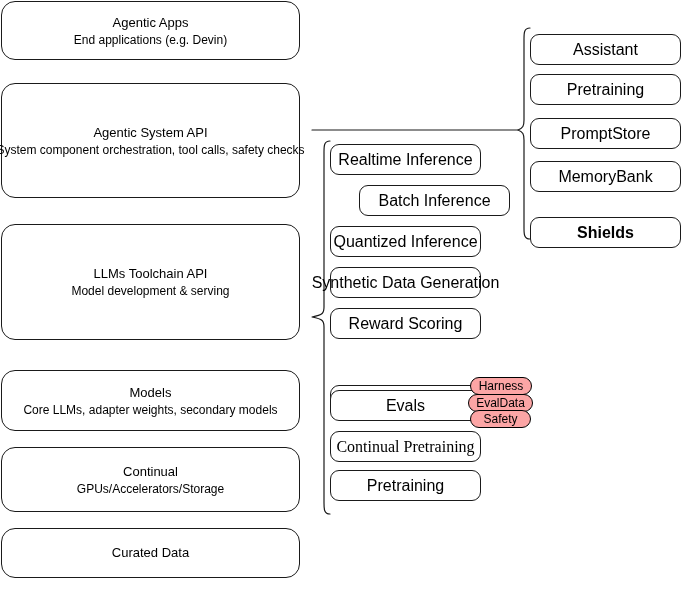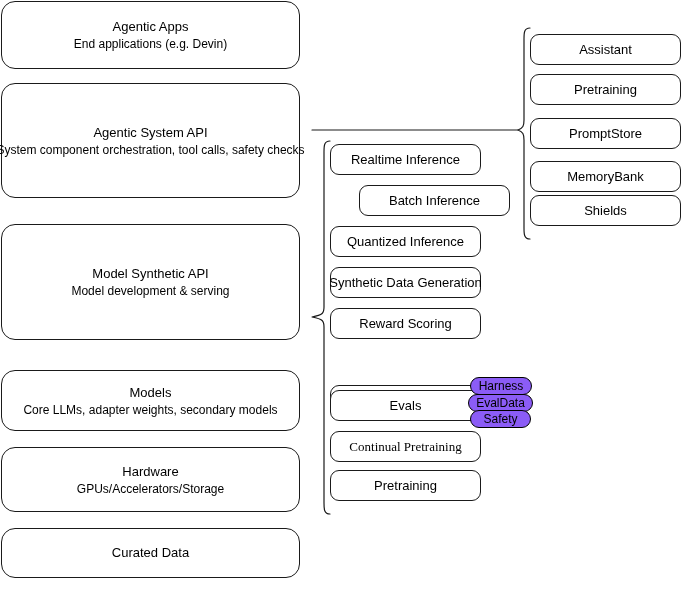--- a/index.html
+++ b/index.html
@@ -47,29 +47,29 @@
   }
   
   .layer {
     border-radius: 14px;
   }
   
   .item {
     border-radius: 9px;
   }
   .item .title {
-    font-size: 13px;
+    font-size: 16px;
     line-height: 15px;
     text-align: right;
   }
   
   .pill {
     position: absolute;
     box-sizing: border-box;
-    background: #8b5cf6;
+    background: #fca5a5;
     border: 1px solid #000000;
     border-radius: 999px;
     display: flex;
     align-items: center;
     justify-content: center;
     font-size: 12px;
     line-height: 14px;
     white-space: nowrap;
   }
   svg.deco {
@@ -108,42 +108,42 @@
 
     <path d="M 330 141
              C 324 141, 324 146, 324 152
              L 324 307
              C 324 313, 323 315, 312 317
              C 323 319, 324 321, 324 327
              L 324 503
              C 324 509, 324 514, 330 514"></path>
   </svg>
 
-  <div class="node layer" style="left:1px; top:1px; width:299px; height:68px;">
+  <div class="node layer" style="left:1px; top:1px; width:299px; height:59px;">
     <div class="title">Agentic Apps</div>
     <div class="sub">End applications (e.g. Devin)</div>
   </div>
 
   <div class="node layer" style="left:1px; top:83px; width:299px; height:115px;">
     <div class="title">Agentic System API</div>
     <div class="sub">System component orchestration, tool calls, safety checks</div>
   </div>
 
   <div class="node layer" style="left:1px; top:224px; width:299px; height:116px;">
-    <div class="title">Model Synthetic API</div>
+    <div class="title">LLMs Toolchain API</div>
     <div class="sub">Model development &amp; serving</div>
   </div>
 
   <div class="node layer" style="left:1px; top:370px; width:299px; height:61px;">
     <div class="title">Models</div>
     <div class="sub">Core LLMs, adapter weights, secondary models</div>
   </div>
 
   <div class="node layer" style="left:1px; top:447px; width:299px; height:65px;">
-    <div class="title">Hardware</div>
+    <div class="title">Continual</div>
     <div class="sub">GPUs/Accelerators/Storage</div>
   </div>
 
   <div class="node layer" style="left:1px; top:528px; width:299px; height:50px;">
     <div class="title">Curated Data</div>
   </div>
 
   <div class="node item" style="left:330px; top:144px; width:151px; height:31px;">
     <div class="title">Realtime Inference</div>
   </div>
@@ -187,17 +187,17 @@
   </div>
   <div class="node item" style="left:530px; top:74px; width:151px; height:31px;">
     <div class="title">Pretraining</div>
   </div>
   <div class="node item" style="left:530px; top:118px; width:151px; height:31px;">
     <div class="title">PromptStore</div>
   </div>
   <div class="node item" style="left:530px; top:161px; width:151px; height:31px;">
     <div class="title">MemoryBank</div>
   </div>
-  <div class="node item" style="left:530px; top:195px; width:151px; height:31px;">
+  <div class="node item" style="left:530px; top:217px; width:151px; height:31px;font-weight:bold;">
     <div class="title">Shields</div>
   </div>
 
 </div>
 
 </body></html>

